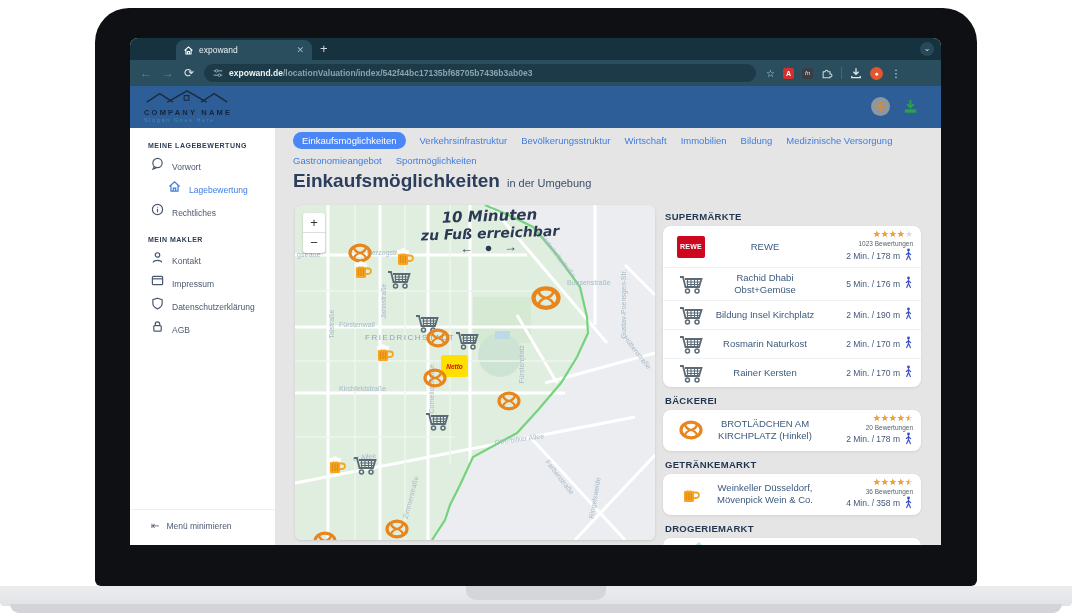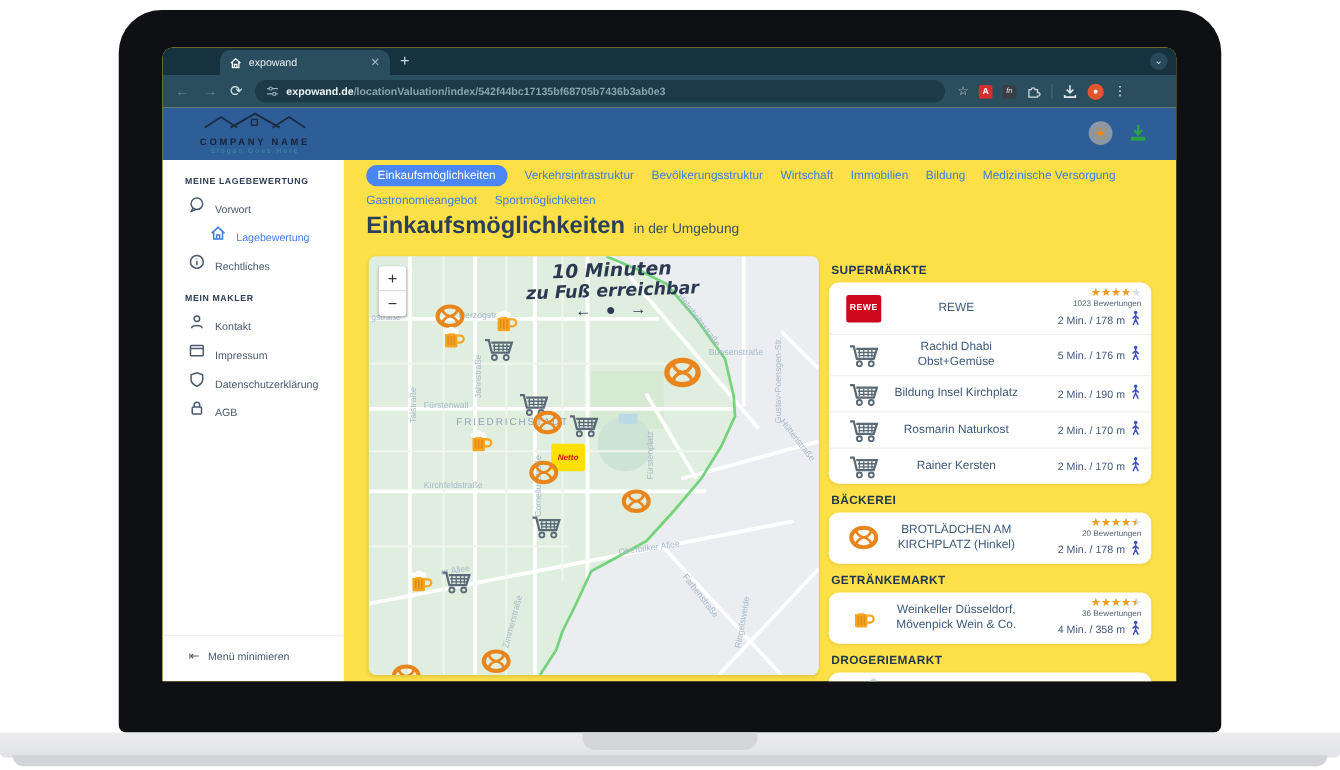--- a/index.html
+++ b/index.html
@@ -5,21 +5,21 @@
   * { margin:0; padding:0; box-sizing:border-box; }
   html,body { width:1072px; height:616px; background:#ffffff; font-family:"Liberation Sans", sans-serif; overflow:hidden; }
 
   
   .laptop-bezel { position:absolute; left:95px; top:8px; width:882px; height:578px; background:#0e1013; border-radius:34px 34px 6px 6px; }
   .laptop-base { position:absolute; left:0; top:586px; width:1072px; height:20px; background:linear-gradient(#ececee,#e2e3e6); border-radius:0 0 4px 4px; }
   .laptop-base-lip { position:absolute; left:10px; top:604px; width:1052px; height:9px; background:#d2d4d8; border-radius:0 0 14px 14px; }
   .laptop-notch { position:absolute; left:466px; top:586px; width:140px; height:14px; background:#d5d6d9; border-radius:0 0 10px 10px; }
 
   
-  .screen { position:absolute; left:130px; top:38px; width:811px; height:507px; background:#fde047; border-radius:8px 8px 0 0; overflow:hidden; }
+  .screen { position:absolute; left:130px; top:38px; width:811px; height:507px; background:#e5e5e5; border-radius:8px 8px 0 0; overflow:hidden; }
 
   
   .tabbar { position:absolute; left:0; top:0; width:811px; height:22px; background:#16323e; }
   .tab { position:absolute; left:46px; top:2px; width:136px; height:20px; background:#2a4e5d; border-radius:8px 8px 0 0; display:flex; align-items:center; gap:6px; padding:0 8px; }
   .tab-title { color:#e8eff2; font-size:8.5px; flex:1; }
   .tab-close { color:#9db4bd; font-size:9px; line-height:1; }
   .newtab-btn { position:absolute; left:190px; top:4px; color:#cfd8dd; font-size:13px; line-height:1; }
   .tabs-chevron { position:absolute; left:790px; top:4px; width:14px; height:14px; border-radius:50%; background:#27495a; color:#cfe0e6; font-size:8px; text-align:center; line-height:13px; }
 
   .urlbar { position:absolute; left:0; top:22px; width:811px; height:26px; background:#2a4e5d; display:flex; align-items:center; }
@@ -32,21 +32,21 @@
   .chrome-right { display:flex; align-items:center; gap:8px; margin-left:10px; }
   .ext-pdf { width:11px; height:11px; background:#d32f2f; border-radius:2px; color:#fff; font-size:7px; font-weight:bold; text-align:center; line-height:11px; }
   .ext-fn { width:11px; height:11px; background:#3a3e44; border-radius:2px; color:#e8e8e8; font-size:6px; font-style:italic; text-align:center; line-height:11px; }
   .chrome-divider { width:1px; height:12px; background:#4a6673; }
   .avatar-circle { width:13px; height:13px; border-radius:50%; background:#e2552e; display:flex; align-items:center; justify-content:center; color:#fff; font-size:7px; }
   .kebab { color:#dfe7ea; font-size:10px; letter-spacing:0; }
   .star-ic { color:#cfd8dd; font-size:10px; }
 
   
   .appheader { position:absolute; left:0; top:48px; width:811px; height:42px; background:#2e5e97; }
-  .logo { position:absolute; left:14px; top:3px; width:120px; text-align:center; }
+  .logo { position:absolute; left:14px; top:3px; width:120px; text-align:left; }
   .logo-name { color:#14243a; font-size:7.5px; letter-spacing:2.2px; font-weight:bold; white-space:nowrap; }
   .logo-slogan { color:#3e8fa8; font-size:5.5px; letter-spacing:1.6px; white-space:nowrap; }
   .header-right { position:absolute; right:22px; top:11px; display:flex; align-items:center; gap:12px; }
   .sun-avatar { width:19px; height:19px; border-radius:50%; background:#8d97a1; display:flex; align-items:center; justify-content:center; }
 
   
   .sidebar { position:absolute; left:0; top:90px; width:145px; height:417px; background:#ffffff; }
   .side-heading { font-size:7px; font-weight:bold; letter-spacing:.5px; color:#2e3c55; margin:14px 0 4px 18px; }
   .side-item { display:flex; align-items:flex-end; gap:8px; padding:4px 0 4px 21px; color:#4b596f; font-size:8.5px; cursor:pointer; }
   .side-item.active { color:#3f7de0;padding-left:38px; }

